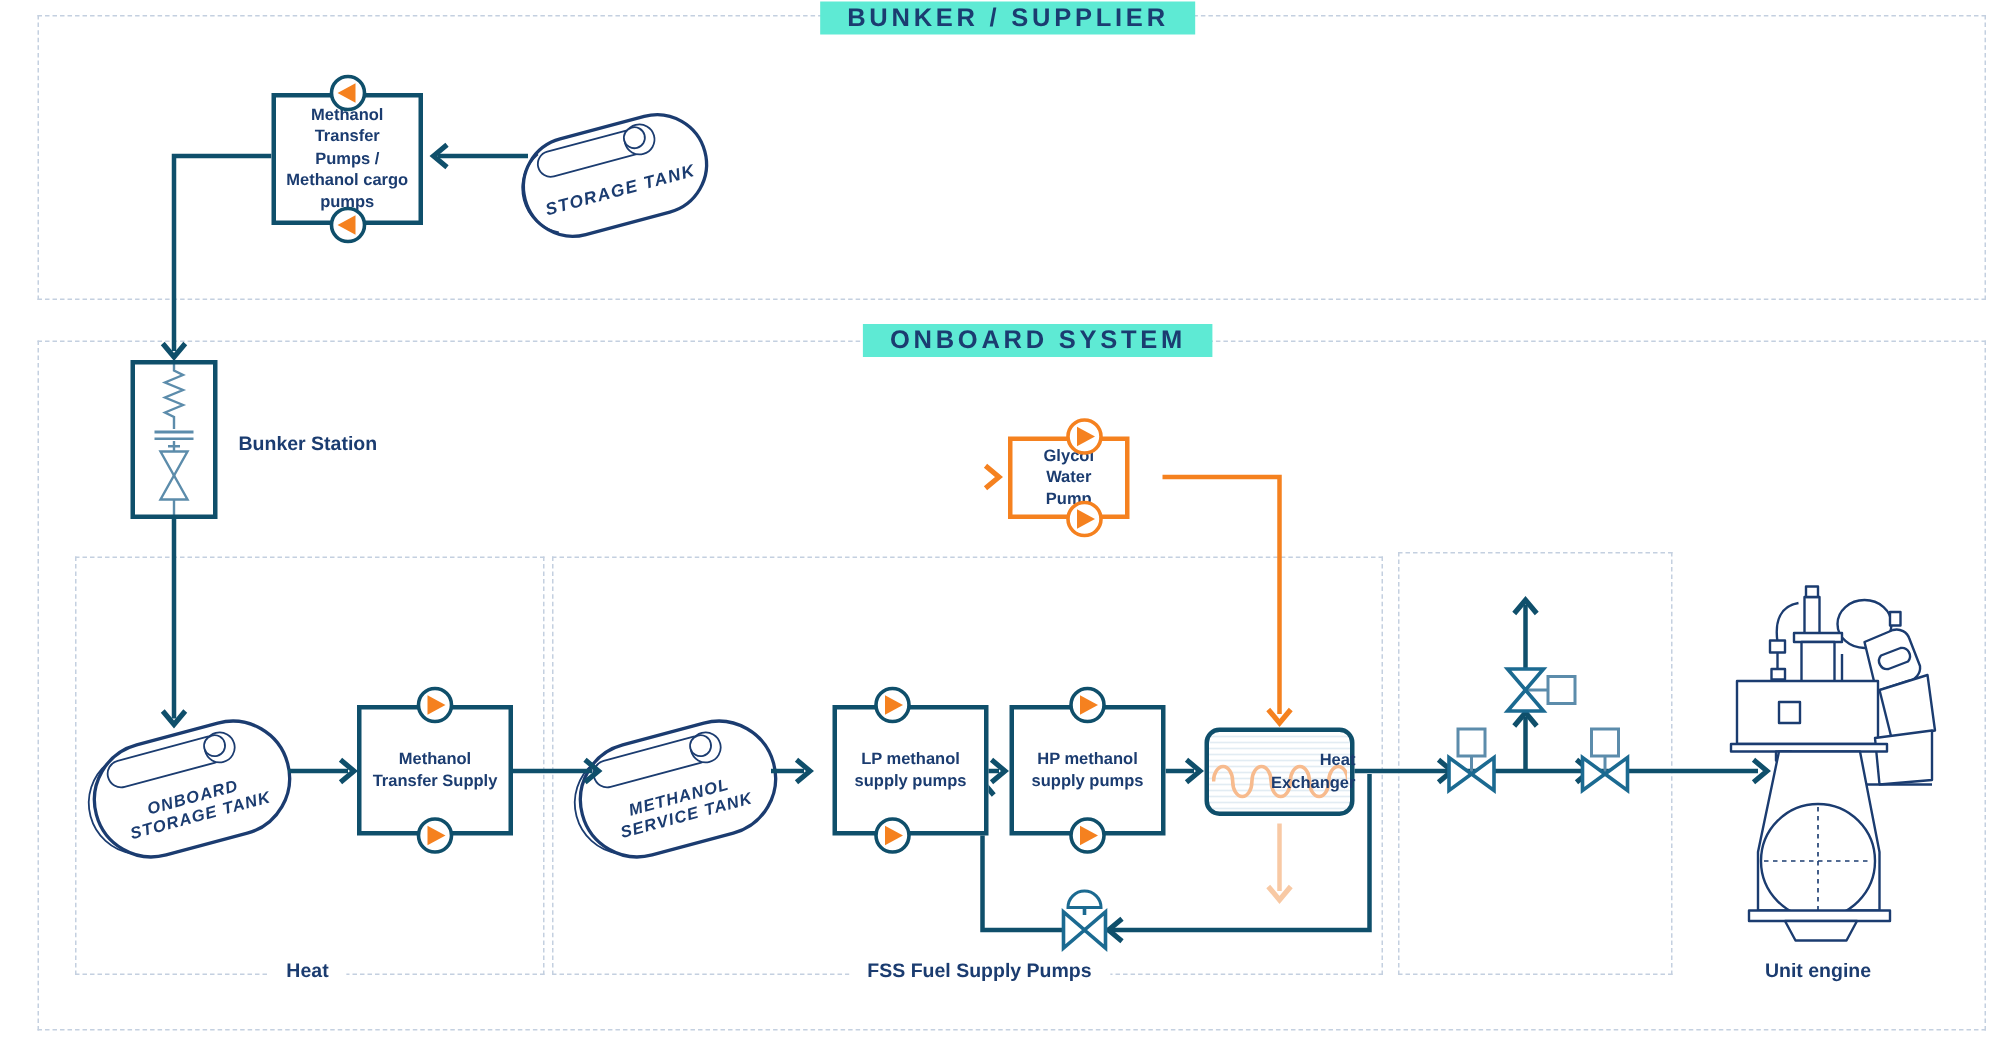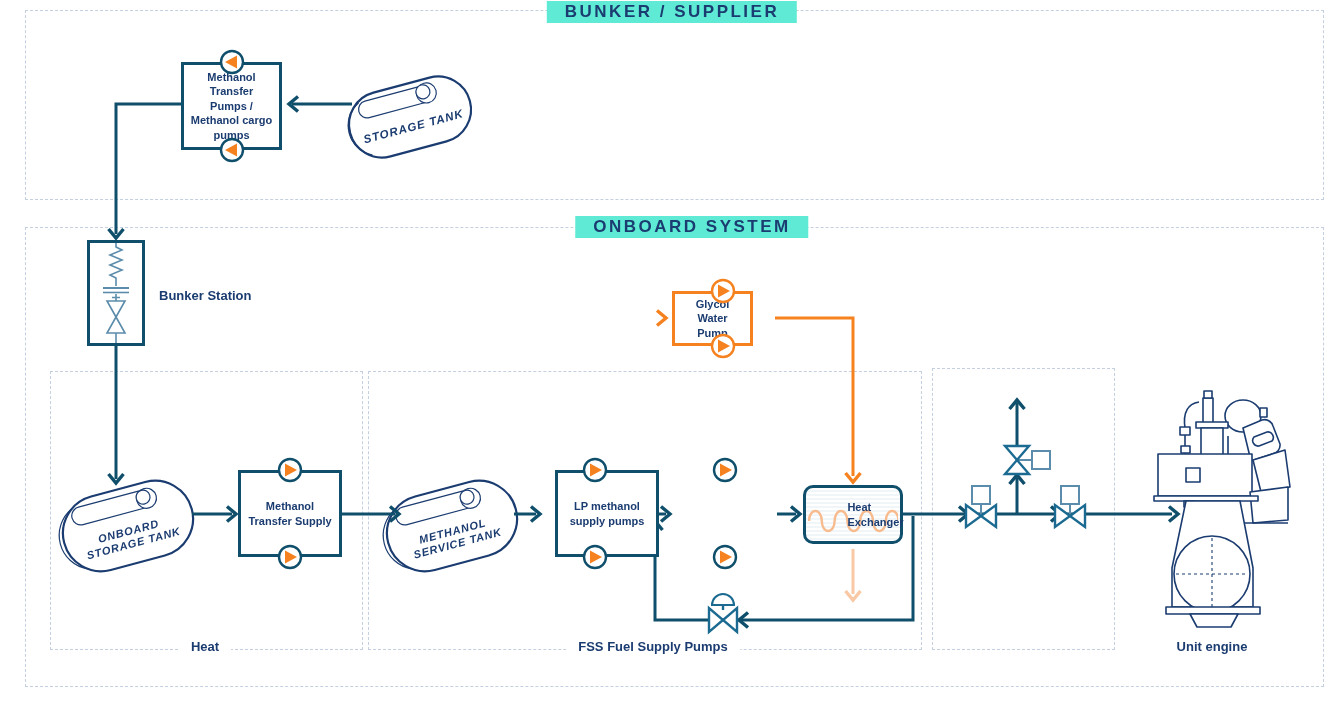--- a/index.html
+++ b/index.html
@@ -26,21 +26,21 @@
     position:absolute;box-sizing:border-box;background:#ffffff;
     border:3px solid #0f4f6b;display:flex;align-items:center;justify-content:center;
     text-align:center;color:#1b3c70;font-size:11px;font-weight:bold;line-height:1.32;
     z-index:3;padding:4px 6px;
   }
   .eq-box.orange{border-color:#f5811f;}
   .hx-box{
     position:absolute;box-sizing:border-box;z-index:3;
     border:3px solid #0f4f6b;border-radius:10px;
     background:repeating-linear-gradient(#ffffff 0px,#ffffff 2px,#e2ecf3 3px,#ffffff 4px);
-    display:flex;align-items:center;justify-content:center;text-align:left;
+    display:flex;align-items:center;justify-content:center;text-align:right;
     color:#1b3c70;font-size:11px;font-weight:bold;line-height:1.3;padding-left:45px;
   }
   .hx-coil{position:absolute;left:2px;top:11px;z-index:0;}
   .hx-label{position:relative;z-index:1;width:70px;}
   .pump{position:absolute;width:26px;height:26px;z-index:5;}
   .pipes{position:absolute;left:0;top:0;z-index:2;}
 </style>
 </head>
 <body>
 
@@ -213,20 +213,23 @@
   </div>
 
   <div class="eq-box" style="left:238px;top:470px;width:104px;height:87px;">
     <span>Methanol Transfer Supply</span>
   </div>
 
   <div class="eq-box" style="left:543px;top:470px;width:104px;height:87px;margin-left:12px;">
     <span>LP methanol supply pumps</span>
   </div>
 
+  <div class="eq-box" style="left:673px;top:470px;width:104px;height:87px;">
+    <span>HP methanol supply pumps</span>
+  </div>
 
   <div class="hx-box" style="left:803px;top:485px;width:100px;height:59px;">
     <svg class="hx-coil" width="90" height="36" viewBox="0 0 90 36">
       <path d="M1,22 a6.4,10 0 0 1 12.8,0 a6.4,10 0 0 0 12.8,0 a6.4,10 0 0 1 12.8,0 a6.4,10 0 0 0 12.8,0 a6.4,10 0 0 1 12.8,0 a6.4,10 0 0 0 12.8,0 a6.4,10 0 0 1 12.8,0" fill="none" stroke="#f7bb8e" stroke-width="2.4"></path>
     </svg>
     <div class="hx-label">Heat Exchanger</div>
   </div>
 
   <div class="pump" style="left:219px;top:49px;">
     <svg width="26" height="26">

